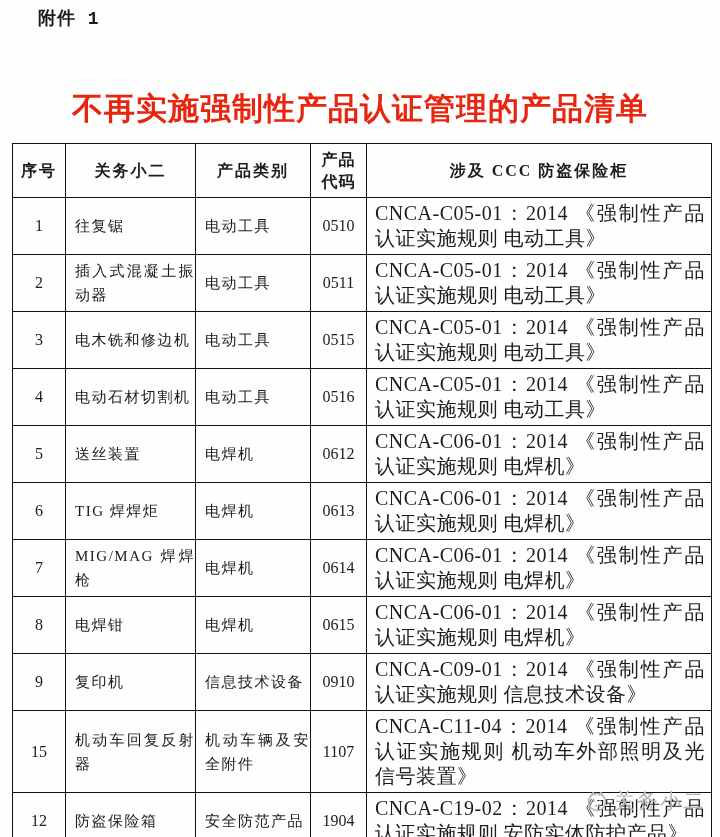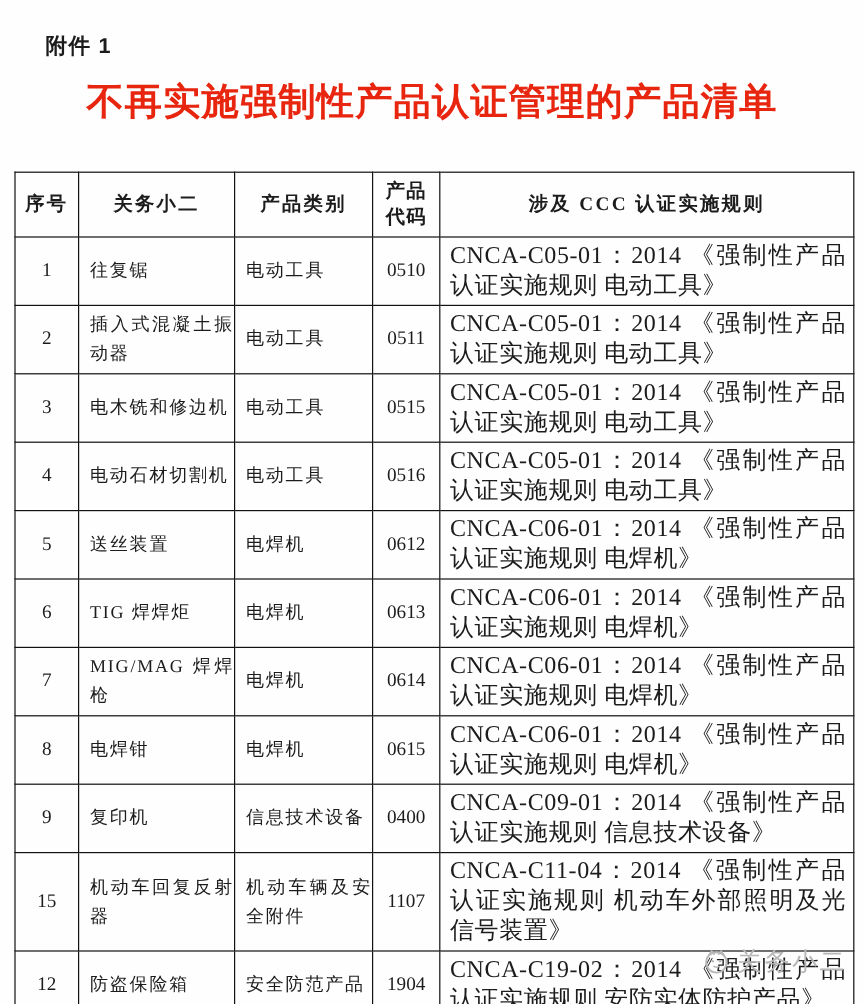--- a/index.html
+++ b/index.html
@@ -11,29 +11,29 @@
     position: relative;
     overflow: hidden;
   }
   .page {
     position: relative;
     width: 720px; height: 837px;
     background: #fefefe;
   }
   .attachment-label {
     position: absolute;
-    top: 26px; left: 38px;
-    font-family: Liberation Sans, sans-serif;
+    top: 6px; left: 38px;
+    font-family: Liberation Mono, monospace;
     font-weight: bold;
     font-size: 18px;
     letter-spacing: 1px;
   }
   .doc-title {
     position: absolute;
-    top: 64px; left: 0;
+    top: 88px; left: 0;
     width: 100%;
     text-align: center;
     font-family: "Liberation Sans", "DejaVu Sans", sans-serif;
     font-weight: bold;
     font-size: 31px;
     letter-spacing: 1px;
     white-space: nowrap;
   }
   table.product-table {
     position: absolute;
@@ -109,21 +109,21 @@
         <col class="c3">
         <col class="c4">
         <col class="c5">
     </colgroup>
     <thead>
       <tr>
         <th>序号</th>
         <th>关务小二</th>
         <th>产品类别</th>
         <th class="h-code">产品代码</th>
-        <th>涉及 CCC 认证实施规则</th>
+        <th>涉及 CCC 防盗保险柜</th>
       </tr>
     </thead>
     <tbody>
         <tr>
     <td class="c-no">1</td>
     <td class="c-name">往复锯</td>
     <td class="c-cat">电动工具</td>
     <td class="c-code">0510</td>
     <td class="c-rule">CNCA-C05-01：2014 《强制性产品认证实施规则 电动工具》</td>
   </tr>
@@ -173,21 +173,21 @@
     <td class="c-no">8</td>
     <td class="c-name">电焊钳</td>
     <td class="c-cat">电焊机</td>
     <td class="c-code">0615</td>
     <td class="c-rule">CNCA-C06-01：2014 《强制性产品认证实施规则 电焊机》</td>
   </tr>
         <tr>
     <td class="c-no">9</td>
     <td class="c-name">复印机</td>
     <td class="c-cat">信息技术设备</td>
-    <td class="c-code">0400</td>
+    <td class="c-code">0910</td>
     <td class="c-rule">CNCA-C09-01：2014 《强制性产品认证实施规则 信息技术设备》</td>
   </tr>
         <tr>
     <td class="c-no">15</td>
     <td class="c-name">机动车回复反射器</td>
     <td class="c-cat">机动车辆及安全附件</td>
     <td class="c-code">1107</td>
     <td class="c-rule">CNCA-C11-04：2014 《强制性产品认证实施规则 机动车外部照明及光信号装置》</td>
   </tr>
         <tr>

